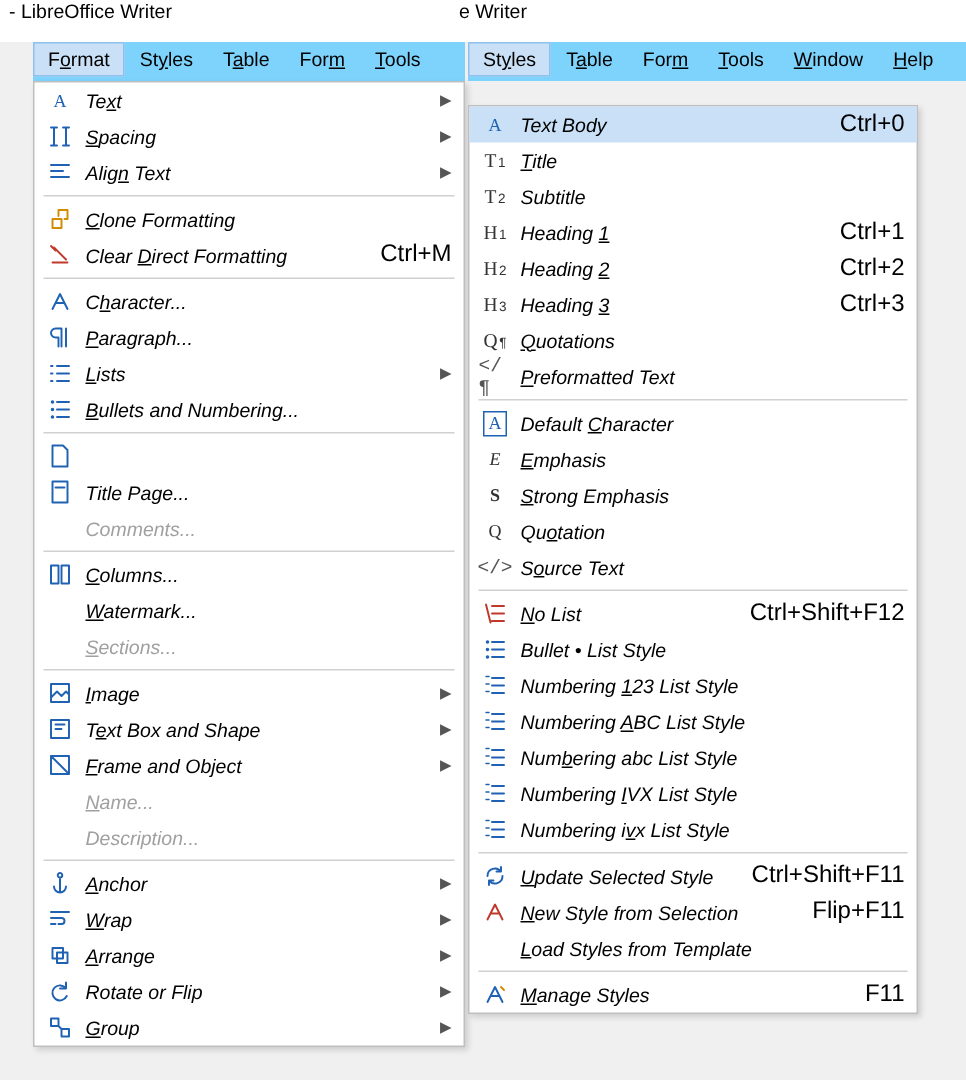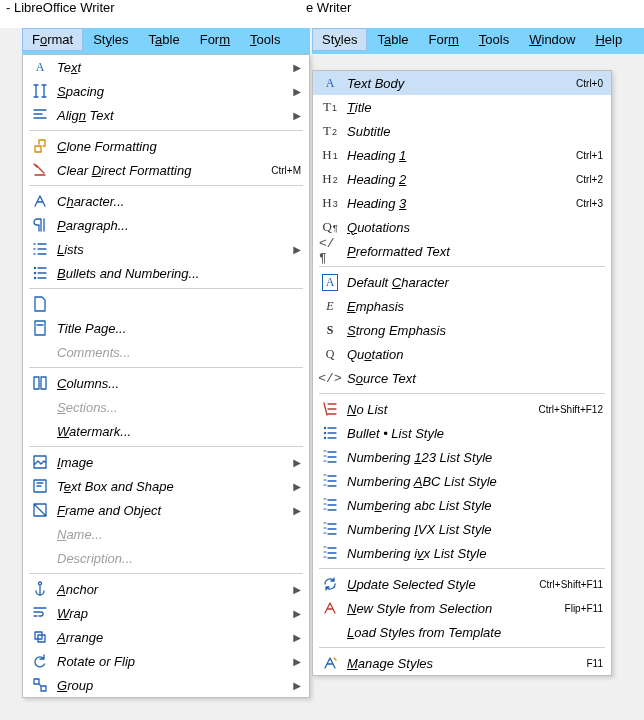--- a/index.html
+++ b/index.html
@@ -73,21 +73,21 @@
     height: 18px;
     display: flex;
     align-items: center;
     justify-content: center;
     flex-shrink: 0;
     color: #2a6bbf;
   }
   .dd-icon svg { display:block; stroke-linecap: round; stroke-linejoin: round; }
   .dd-label { flex: 1; padding-left: 6px; font-style: italic; }
   .dd-label .ul { text-decoration: underline; }
-  .dd-shortcut { color: #000; font-size: 10px; margin-left: 8px; }
+  .dd-shortcut { color: #000; font-size: 16px; margin-left: 8px; }
   .dd-arrow { margin-left: 8px; font-size: 10px; color: #555; }
   .icon-txt {
     font-family: Georgia, "Times New Roman", serif;
     font-size: 12px;
   }
   .icon-mono {
     font-family: "Courier New", monospace;
     font-size: 13px;
   }
 </style>
@@ -219,27 +219,27 @@
     </div>
     <div class="dd-sep"></div>
     <div class="dd-row">
       <span class="dd-icon">
         <svg width="16" height="16" viewBox="0 0 16 16">
           <path d="M2 2h5v12H2zM9 2h5v12H9z" stroke="#1f62b3" stroke-width="1.3" fill="none"></path>
         </svg>
       </span>
       <span class="dd-label"><span class="ul">C</span>olumns...</span>
     </div>
+    <div class="dd-row">
+      <span class="dd-icon"></span>
+      <span class="dd-label"><span class="ul">W</span>atermark...</span>
+    </div>
     <div class="dd-row disabled">
       <span class="dd-icon"></span>
       <span class="dd-label"><span class="ul">S</span>ections...</span>
-    </div>
-    <div class="dd-row">
-      <span class="dd-icon"></span>
-      <span class="dd-label"><span class="ul">W</span>atermark...</span>
     </div>
     <div class="dd-sep"></div>
     <div class="dd-row">
       <span class="dd-icon">
         <svg width="16" height="16" viewBox="0 0 16 16">
           <path d="M2 2h12v12H2zM2 11l4-4 3 3 3-3 2 2" stroke="#1f62b3" stroke-width="1.3" fill="none"></path>
         </svg>
       </span>
       <span class="dd-label"><span class="ul">I</span>mage</span>
       <span class="dd-arrow">▶</span>

